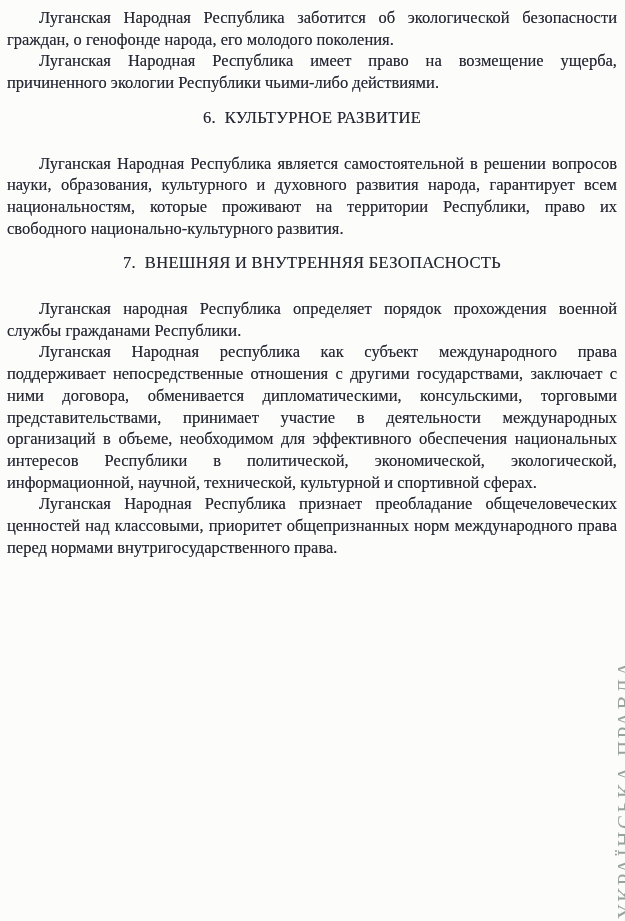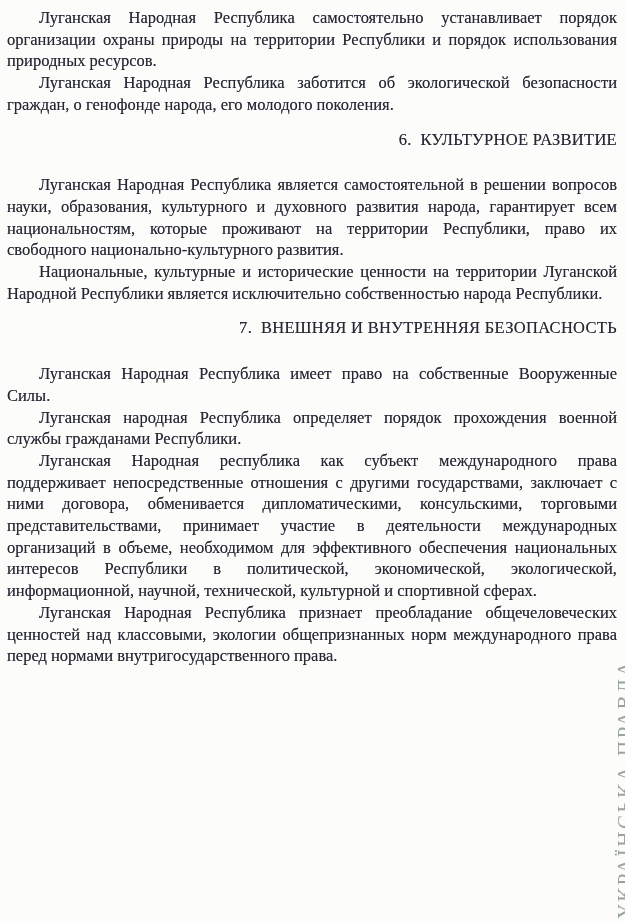--- a/index.html
+++ b/index.html
@@ -23,21 +23,21 @@
   .doc p.paragraph{
     margin:0;
     text-align:justify;
     text-indent:32px;
     text-shadow:0 0 .4px rgba(35,38,52,.55);
   }
   .doc h2.heading{
     margin:13px 0 24px 0;
     font-size:16.5px;line-height:21.7px;
     font-weight:normal;
-    text-align:right;
+    text-align:center;
     white-space:pre-wrap;
     text-shadow:0 0 .4px rgba(35,38,52,.55);
     letter-spacing:.3px;
   }
   .watermark{
     position:absolute;
     right:-12px;bottom:2px;
     writing-mode:vertical-rl;
     transform:rotate(180deg);
     font-family:"Liberation Serif","DejaVu Serif",serif;
@@ -47,25 +47,23 @@
     opacity:.9;
     white-space:nowrap;
     pointer-events:none;
   }
 </style>
 </head>
 <body>
 
 <div class="page">
   <div class="doc">
-      <p class="paragraph">Луганская Народная Республика самостоятельно устанавливает порядок организации охраны природы на территории Республики и порядок использования природных ресурсов.</p>
       <p class="paragraph">Луганская Народная Республика заботится об экологической безопасности граждан, о генофонде народа, его молодого поколения.</p>
+      <p class="paragraph">Луганская Народная Республика имеет право на возмещение ущерба, причиненного экологии Республики чьими-либо  действиями.</p>
       <h2 class="heading">6.  КУЛЬТУРНОЕ РАЗВИТИЕ</h2>
       <p class="paragraph">Луганская Народная Республика является самостоятельной в решении вопросов науки, образования, культурного и духовного развития  народа, гарантирует всем национальностям, которые проживают на территории Республики, право их свободного национально-культурного развития.</p>
-      <p class="paragraph">Национальные, культурные и исторические ценности на территории Луганской Народной Республики является исключительно собственностью народа Республики.</p>
       <h2 class="heading">7.  ВНЕШНЯЯ И ВНУТРЕННЯЯ БЕЗОПАСНОСТЬ</h2>
-      <p class="paragraph">Луганская Народная Республика имеет право на собственные Вооруженные Силы.</p>
       <p class="paragraph">Луганская народная Республика определяет порядок прохождения военной службы гражданами Республики.</p>
       <p class="paragraph">Луганская Народная республика как субъект международного права поддерживает непосредственные отношения с другими государствами, заключает с ними договора, обменивается дипломатическими, консульскими, торговыми представительствами, принимает участие в деятельности международных организаций в объеме, необходимом для эффективного обеспечения национальных интересов Республики в политической, экономической, экологической, информационной, научной, технической, культурной и спортивной сферах.</p>
-      <p class="paragraph">Луганская Народная Республика признает преобладание общечеловеческих ценностей над классовыми, экологии общепризнанных норм международного права перед нормами внутригосударственного права.</p>
+      <p class="paragraph">Луганская Народная Республика признает преобладание общечеловеческих ценностей над классовыми, приоритет общепризнанных норм международного права перед нормами внутригосударственного права.</p>
     </div>
   <div class="watermark">УКРАЇНСЬКА ПРАВДА</div>
 </div>
 
 </body></html>

